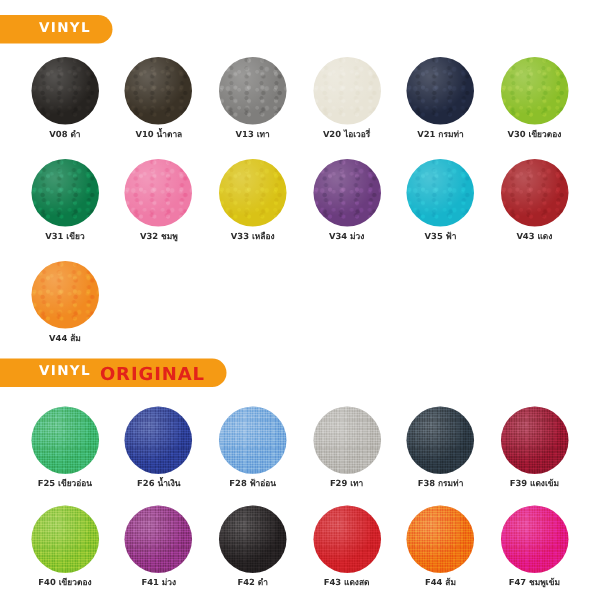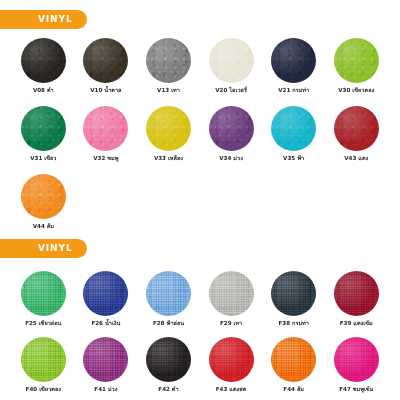--- a/index.html
+++ b/index.html
@@ -12,21 +12,21 @@
   .page{position:relative;width:400px;height:400px;}
 
   
   .pill{
     position:absolute;
     height:19px;
     background:#F59A14;
     border-top-right-radius:10px;
     border-bottom-right-radius:10px;
     display:flex;align-items:center;
-    padding-left:38px;padding-right:14px;
+    padding-left:26px;padding-right:14px;
     box-sizing:border-box;
     gap:6px;
     text-align:center;
   }
   .pill-label{
     color:#ffffff;
     font-size:9px;
     font-weight:bold;
     letter-spacing:.9px;
     line-height:1;
@@ -157,20 +157,21 @@
 
   <div class="grid" style="top:174px;">
     <div class="cell">
       <div class="swatch vinyl" style="background:#F18A21;"></div>
       <div class="caption">V44 ส้ม</div>
     </div>
   </div>
 
   <div class="pill" style="left:0;top:239px;">
     <span class="pill-label">VINYL</span>
+    <span class="pill-label accent">ORIGINAL</span>
   </div>
 
   <div class="grid" style="top:271px;">
     <div class="cell">
       <div class="swatch fabric" style="background:#3BB26A;"></div>
       <div class="caption">F25 เขียวอ่อน</div>
     </div>
     <div class="cell">
       <div class="swatch fabric" style="background:#2B3C91;"></div>
       <div class="caption">F26 น้ำเงิน</div>

